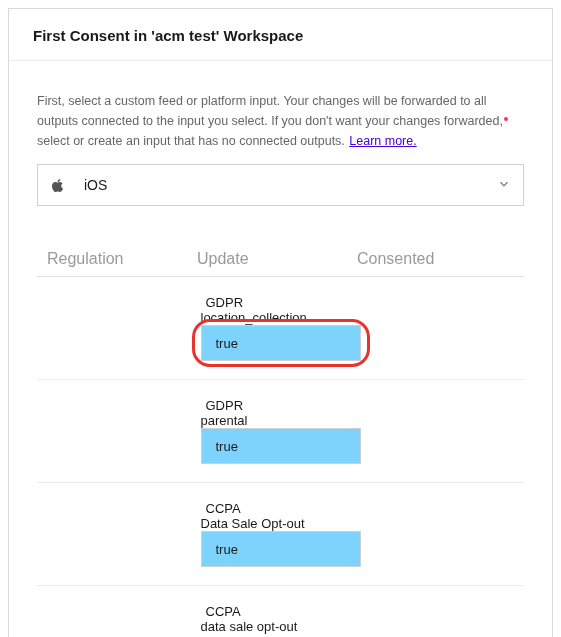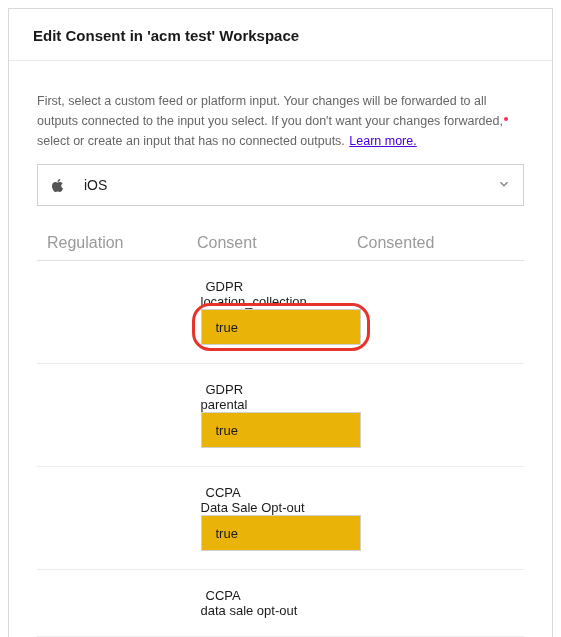--- a/index.html
+++ b/index.html
@@ -46,21 +46,21 @@
       position: absolute;
       right: 44px;
       top: 56px;
       width: 4px;
       height: 4px;
       border-radius: 50%;
       background: #ff2e5e;
     }
     .select-row {
       margin-top: 14px;
-      margin-bottom: 20px;
+      margin-bottom: 36px;
     }
     .select-box {
       height: 42px;
       border: 1px solid #d0d0d0;
       display: flex;
       align-items: center;
       padding: 0 12px;
       cursor: pointer;
       background: #fff;
     }
@@ -108,21 +108,21 @@
       font-size: 13px;
       color: #1a1a1a;
     }
     .consent-input {
       width: 160px;
       height: 36px;
       border: 1px solid #d0d0d0;
       padding: 0 14px;
       font-size: 13px;
       color: #1a1a1a;
-      background: #eab308;
+      background: #7dd3fc;
     }
     .consent-wrap {
       display: flex;
       align-items: center;
     }
     .highlight {
       position: absolute;
       border: 3px solid #e8332c;
       border-radius: 18px;
       pointer-events: none;
@@ -155,21 +155,21 @@
       background: #3b00db;
       color: #fff;
     }
   </style>
 </head>
 <body>
 
 <div class="modal">
 
   <div class="modal-header">
-    <div class="modal-title">Edit Consent in 'acm test' Workspace</div>
+    <div class="modal-title">First Consent in 'acm test' Workspace</div>
   </div>
 
   <div class="modal-body">
     <span class="dot"></span>
     <span class="instruction">First, select a custom feed or platform input. Your changes will be forwarded to all outputs connected to the input you select. If you don't want your changes forwarded, select or create an input that has no connected outputs.</span>
     <a class="learn-more">Learn more.</a>
 
     <div class="select-row">
       <div class="select-box">
         <span class="apple-icon">
@@ -182,21 +182,21 @@
           <svg width="14" height="14" viewBox="0 0 24 24" fill="none" stroke="#888" stroke-width="2.5">
               <polyline points="6 9 12 15 18 9"></polyline>
             </svg>
         </span>
       </div>
     </div>
 
     <div class="table">
       <div class="thead">
         <div class="th col-reg">Regulation</div>
-        <div class="th col-purpose">Consent</div>
+        <div class="th col-purpose">Update</div>
         <div class="th col-consent">Consented</div>
       </div>
 
       <div class="trow">
         <div class="td col-reg">GDPR</div>
         <div class="td col-purpose">location_collection</div>
         <div class="td col-consent consent-wrap highlight-holder">
           <div class="highlight" style="left:-9px; top:-6px;"></div>
           <input class="consent-input" value="true" style="">
         </div>

